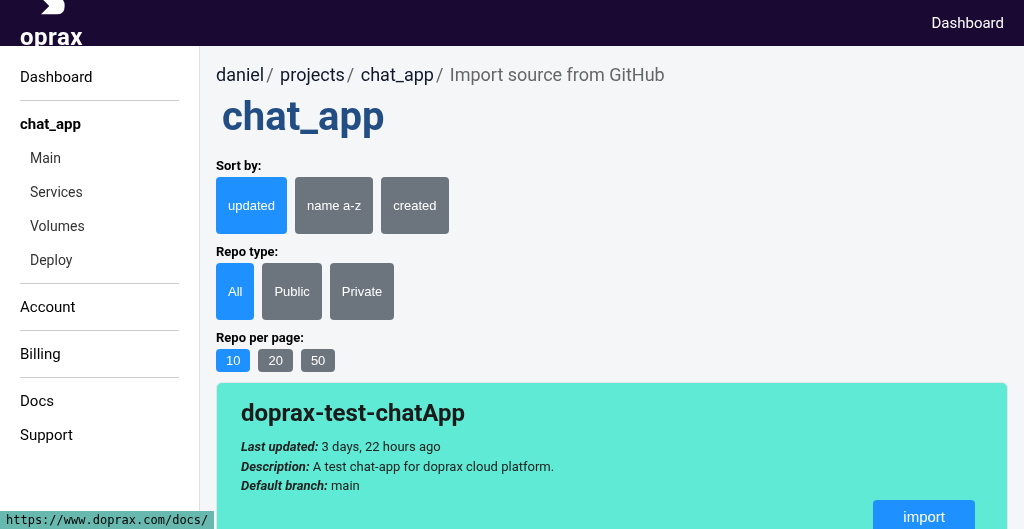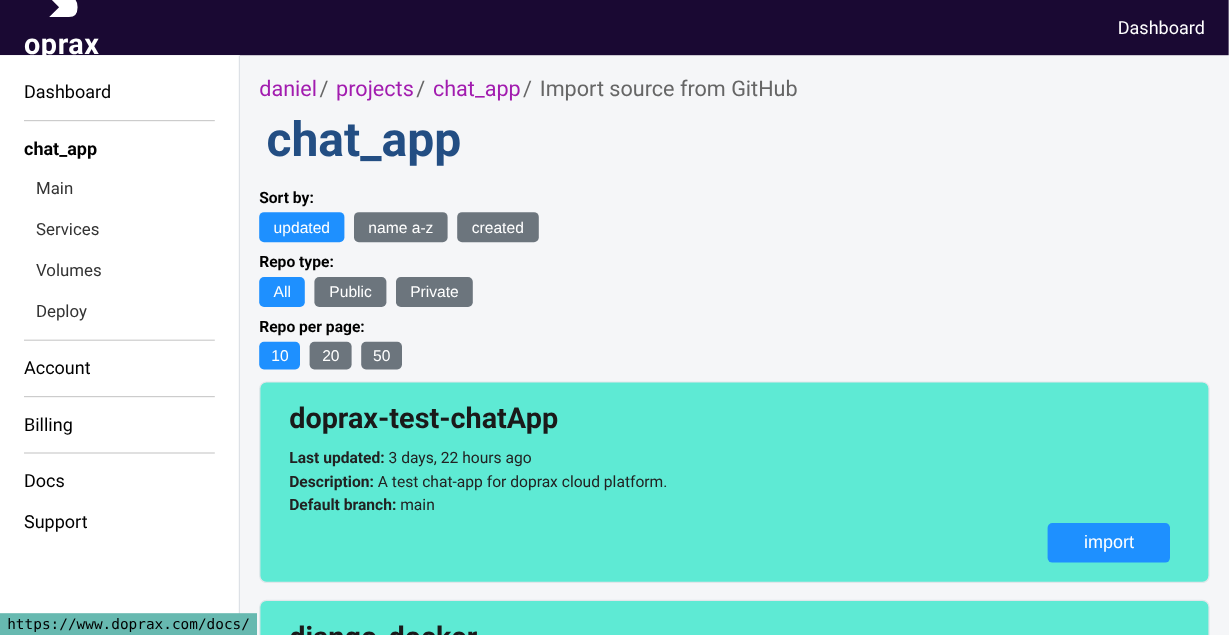--- a/index.html
+++ b/index.html
@@ -14,35 +14,35 @@
     .layout { display: flex; height: calc(100% - 46px); }
     .sidebar { width: 200px; background: #fff; border-right: 1px solid #dde1e6; padding: 14px 0 0 20px; display: flex; flex-direction: column; }
     .sidebar-item { display: block; color: #000; font-size: 15px; padding: 8px 0; text-decoration: none; }
     .sidebar-item.active { font-weight: 700; }
     .sidebar-sub { padding-left: 10px; }
     .sidebar-sub .sidebar-item { font-size: 14px; padding: 9px 0; color: #333; }
     .sidebar hr { border: none; border-top: 1px solid #ccc; margin: 6px 20px 6px 0; }
     
     .main { flex: 1; padding: 18px 16px 0 16px; overflow-y: auto; position: relative; }
     .breadcrumb { font-size: 18px; margin-bottom: 8px; }
-    .breadcrumb a { color: #a21caf; text-decoration: none; }
+    .breadcrumb a { color: #0f172a; text-decoration: none; }
     .breadcrumb .sep { color: #666; margin: 0 2px; }
     .breadcrumb .current { color: #666; }
     .page-title { color: #234e83; font-size: 40px; font-weight: 700; margin: 6px 0 18px 6px; }
     
     .filter-group { margin-bottom: 10px; }
     .filter-label { font-size: 13px; font-weight: 700; color: #000; margin-bottom: 4px; display: block; }
-    .pill { display: inline-block; padding: 5px 12px; border-radius: 4px; font-size: 13px; color: #fff; background: #6c757d; margin-right: 4px; cursor: pointer; border: none; }
+    .pill { display: inline-block; padding: 21px 12px; border-radius: 4px; font-size: 13px; color: #fff; background: #6c757d; margin-right: 4px; cursor: pointer; border: none; }
     .pill.active { background: #1e90ff; }
     .pill.small { padding: 4px 10px; }
     
     .repo-card { background: #5eead4; border: 1px solid #e3e6ea; border-radius: 6px; padding: 16px 32px 16px 24px; margin-top: 4px; margin-bottom: 14px; }
     .repo-title { font-size: 24px; font-weight: 700; color: #1a1a1a; margin-bottom: 10px; }
     .repo-meta { font-size: 13px; line-height: 1.5; color: #222; }
-    .repo-meta b { font-weight: 700; }
+    .repo-meta b { font-weight: 700; font-style: italic; }
     .repo-actions { display: flex; justify-content: flex-end; margin-top: 4px; }
     .btn-import { background: #1e90ff; color: #fff; border: none; padding: 8px 30px; font-size: 15px; border-radius: 4px; cursor: pointer; }
     
     .status-url { position: fixed; bottom: 0; left: 0; background: #67b9b0; color: #000; font-size: 12px; padding: 2px 6px; font-family: monospace; }
   </style>
 </head>
 <body>
 
 <div class="topbar">
   <div class="logo">

